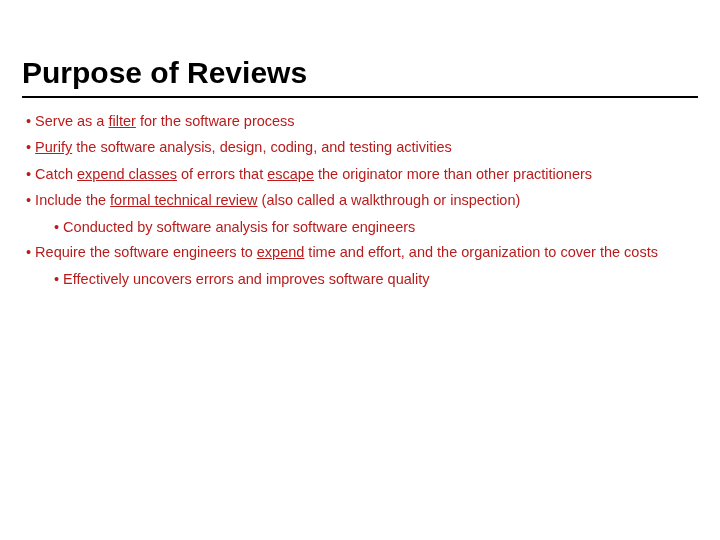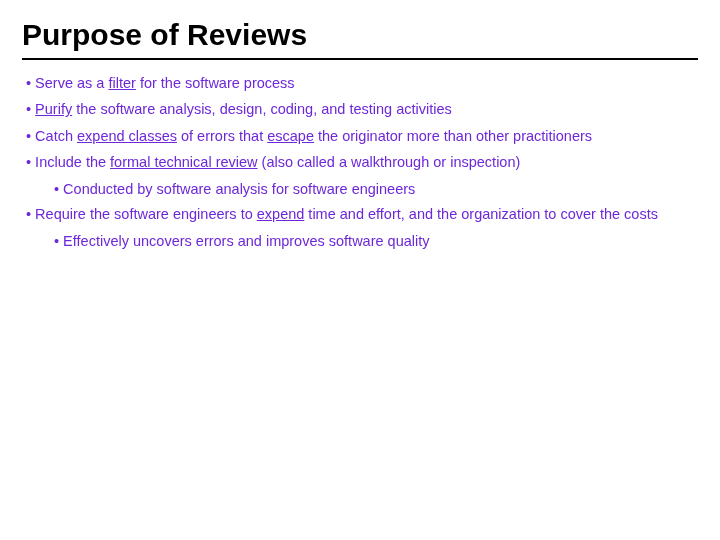--- a/index.html
+++ b/index.html
@@ -22,32 +22,33 @@
       padding: 18px 22px 18px 22px;
       background: #ffffff;
     }
 
     .title {
       font-size: 30px;
       font-weight: bold;
       color: #000000;
       margin-bottom: 6px;
       font-family: Arial, sans-serif;
+      margin-top: 38px;
     }
 
     .divider {
       border: none;
       border-top: 2px solid #000000;
       margin-bottom: 12px;
     }
 
     .content {
       font-size: 14.5px;
       line-height: 1.55;
-      color: #6d28d9;
+      color: #b91c1c;
       font-family: Arial, sans-serif;
     }
 
     .bullet {
       margin-bottom: 4px;
       padding-left: 4px;
     }
 
     .bullet-indent {
       margin-left: 28px;

